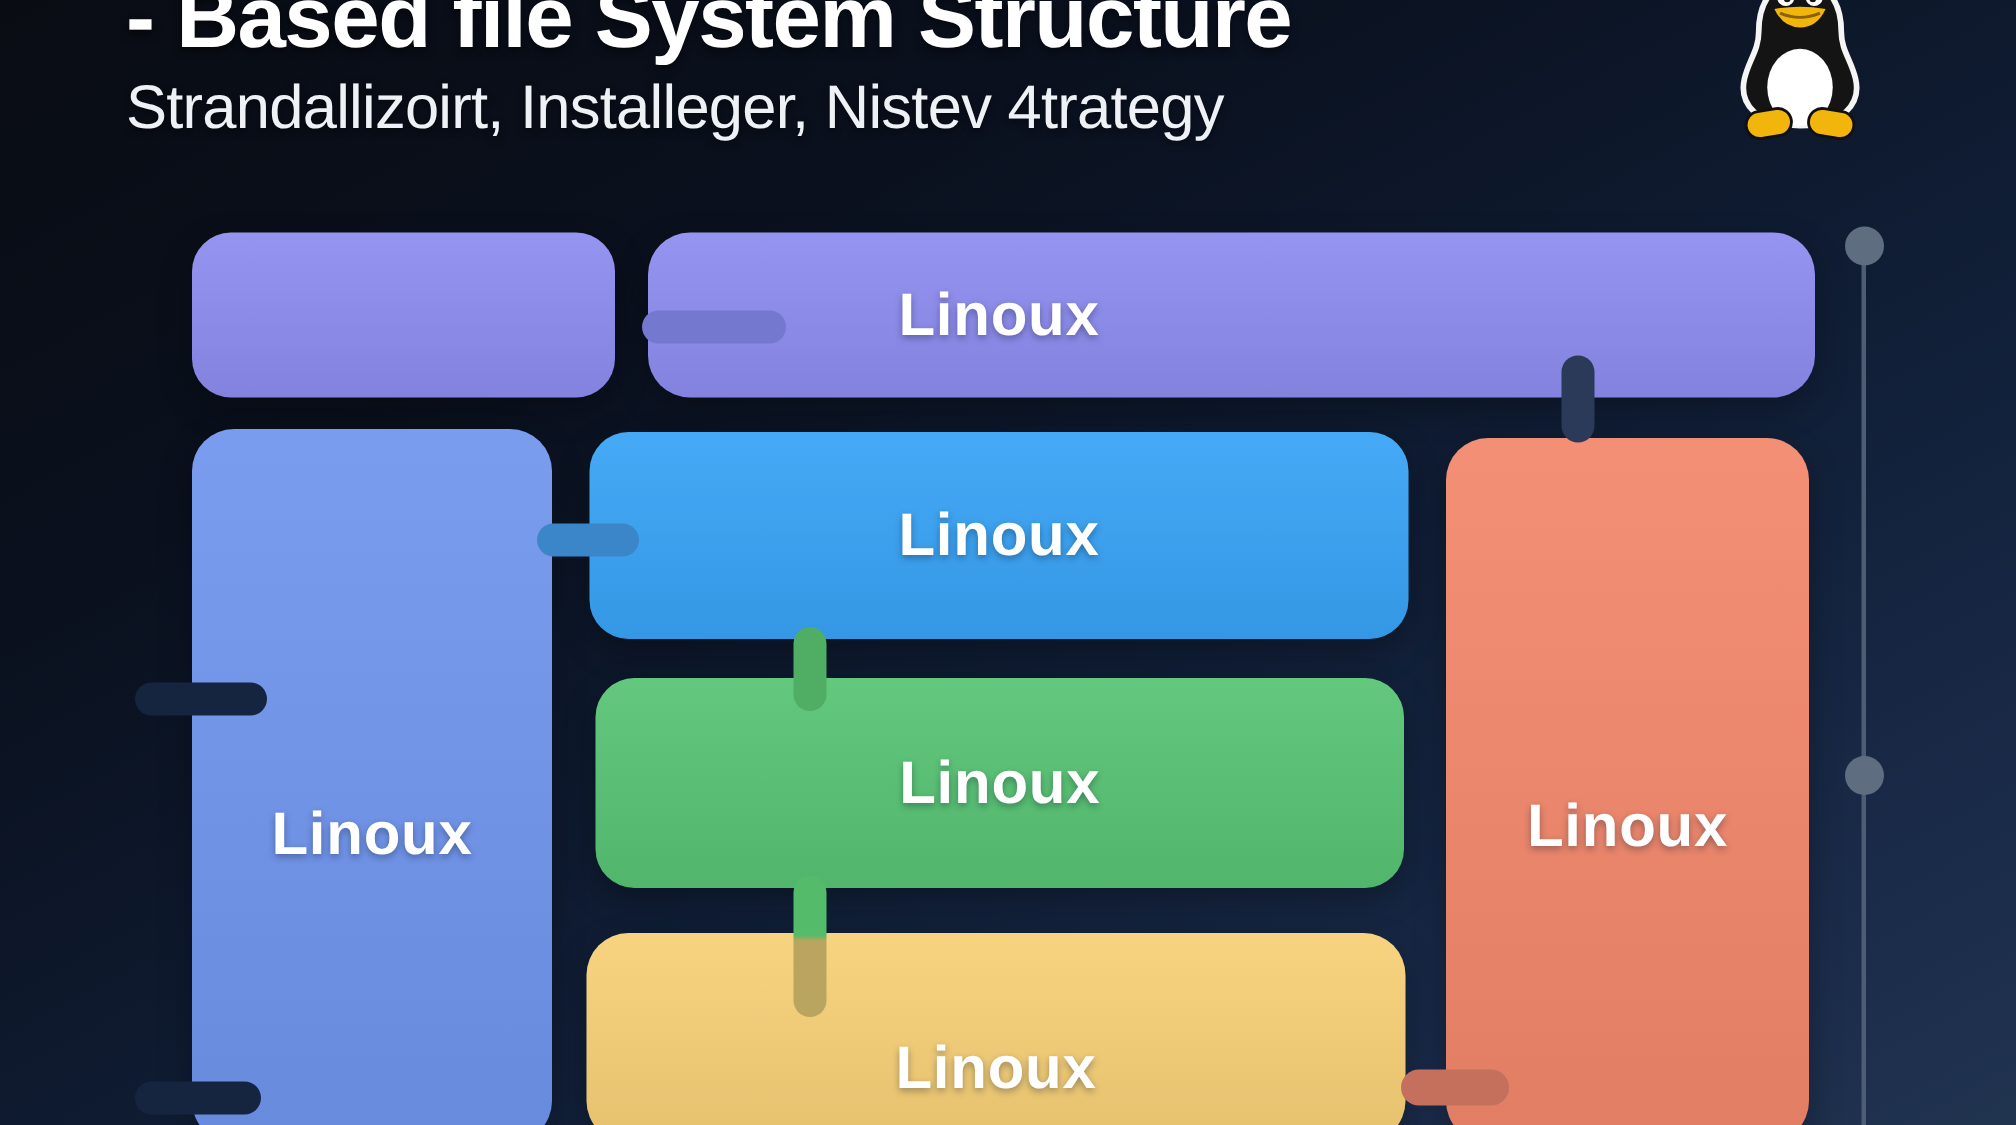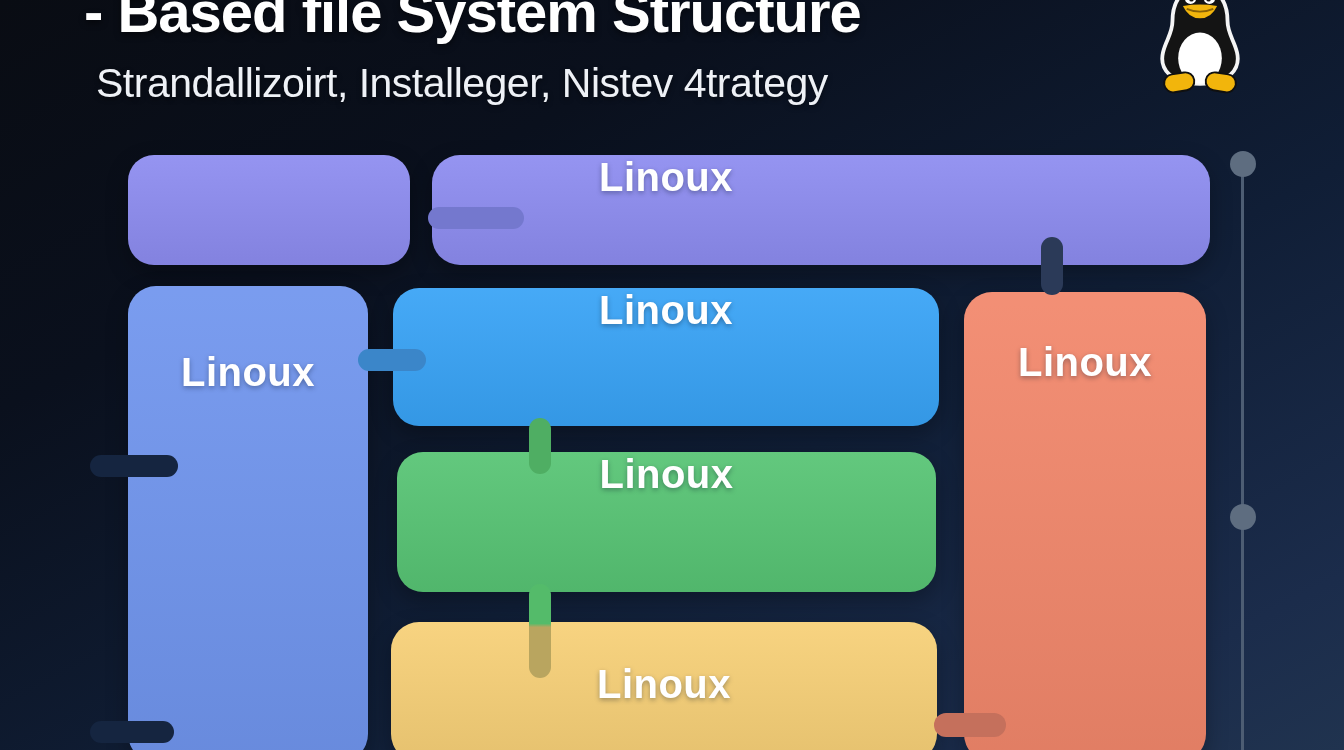--- a/index.html
+++ b/index.html
@@ -8,28 +8,28 @@
     font-family:Liberation Sans, sans-serif;
     background:linear-gradient(152deg,#090c13 0%,#0a101d 28%,#101e36 60%,#1b2c4b 88%,#20334f 100%);
   }
   
   .title{
     position:absolute;left:84px;top:-22px;margin:0;
     font-size:58px;font-weight:800;letter-spacing:-1px;color:#ffffff;
     white-space:nowrap;text-shadow:0 3px 6px rgba(0,0,0,.5);
   }
   .subtitle{
-    position:absolute;left:84px;top:48px;margin:12px;
+    position:absolute;left:84px;top:48px;margin:0;
     font-size:41px;font-weight:500;letter-spacing:-.5px;color:#eef1f6;
     white-space:nowrap;text-shadow:0 2px 5px rgba(0,0,0,.5);
   }
   .tux{position:absolute;left:1152px;top:-14px;width:96px;height:112px;}
   
   .block{
-    position:absolute;display:flex;justify-content:center;
+    position:absolute;display:flex;align-items:center;justify-content:center;
     color:#fff;font-size:40px;font-weight:700;letter-spacing:.5px;
     text-shadow:0 2px 5px rgba(10,20,40,.35);
     box-shadow:0 8px 22px rgba(0,0,0,.28);
   }
   .block::after{
     content:"";position:absolute;inset:0;border-radius:inherit;pointer-events:none;
     background:linear-gradient(180deg,rgba(255,255,255,.07),rgba(0,0,0,.07));
   }
   .block span{position:relative;z-index:2;}
   .b0{left:128px;top:155px;width:282px;height:110px;border-radius:26px;}

